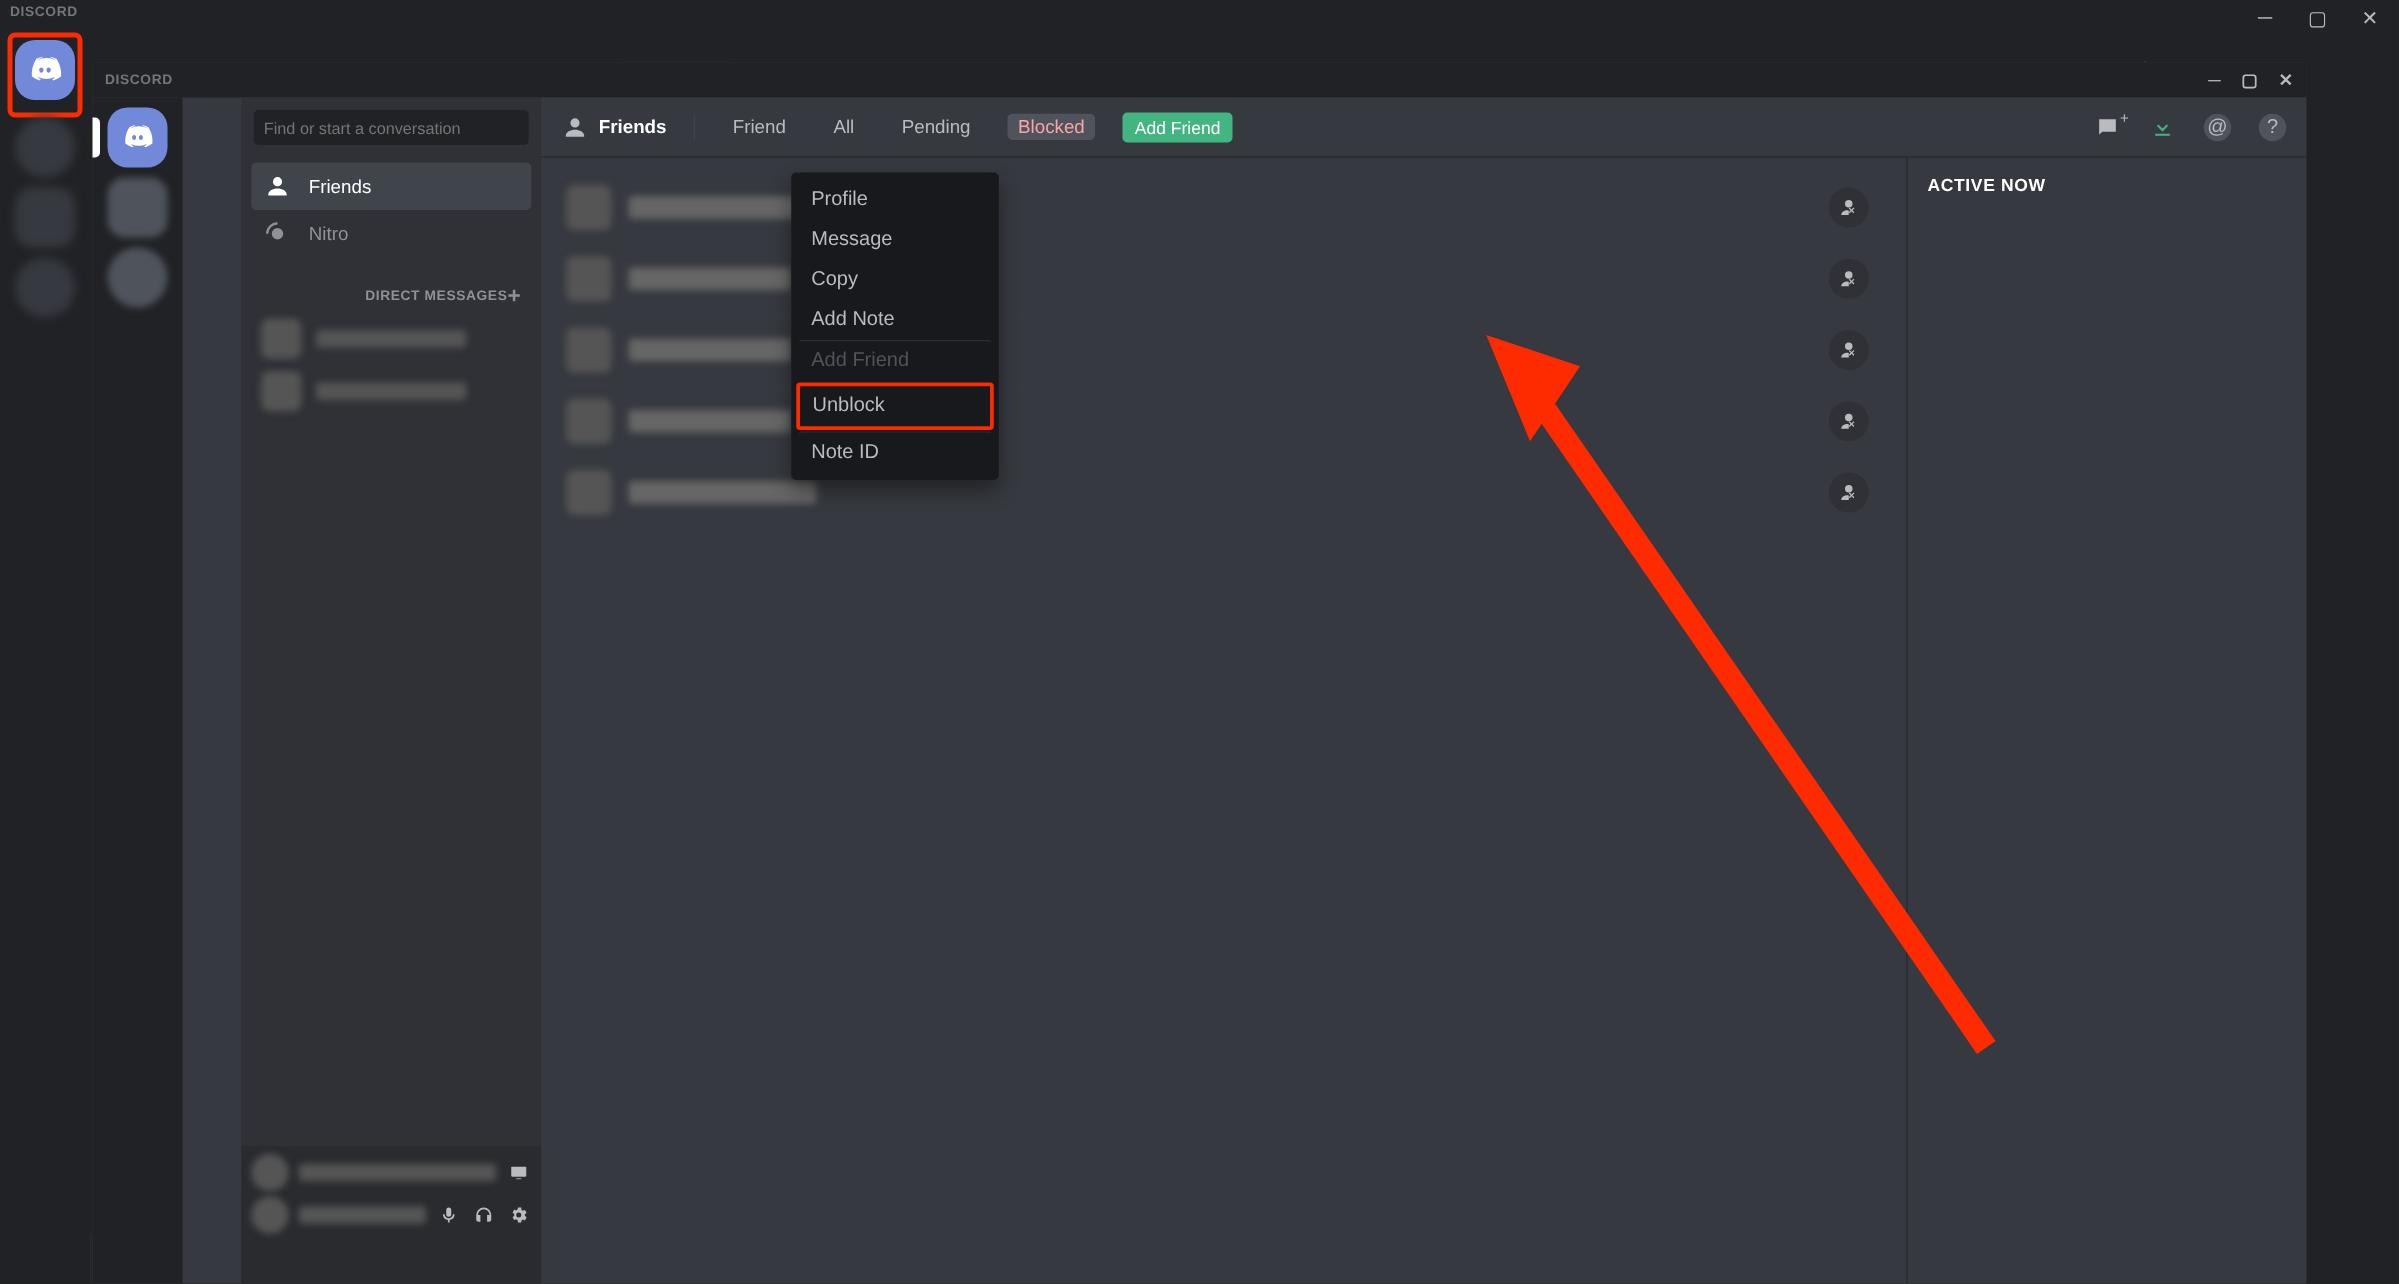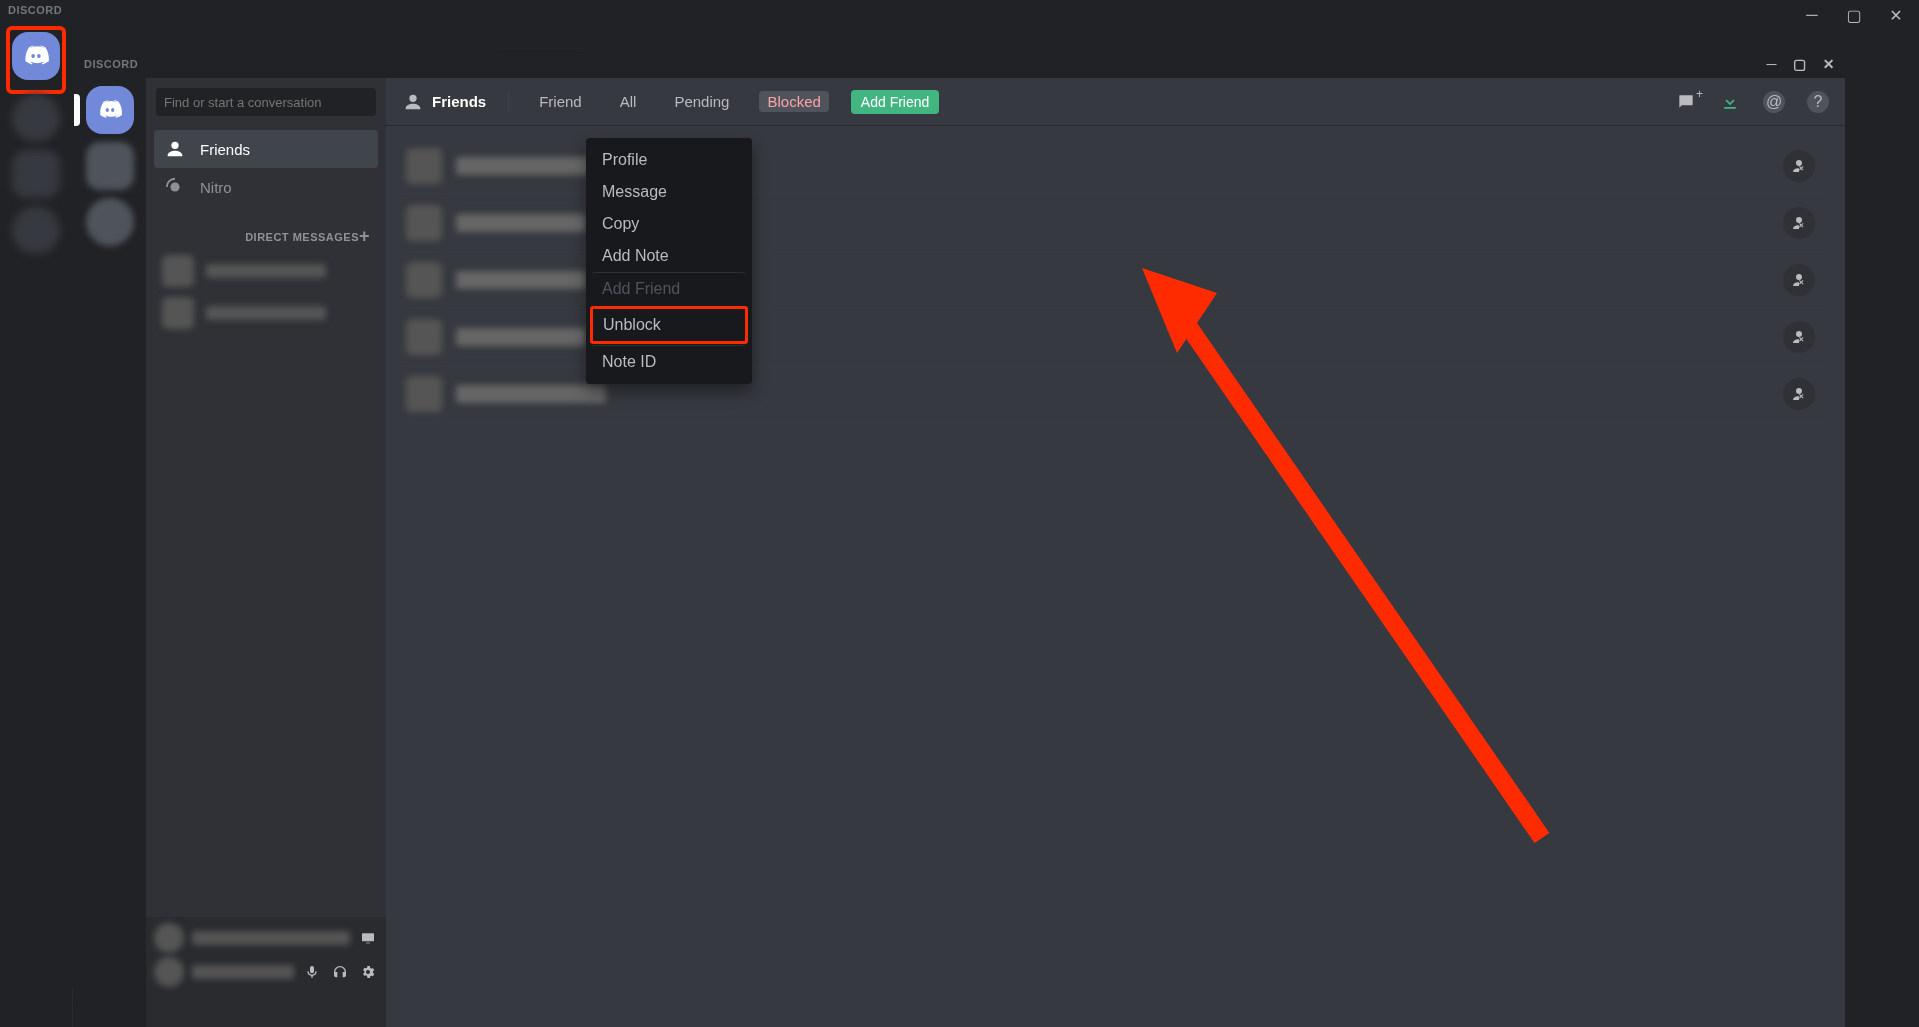--- a/index.html
+++ b/index.html
@@ -134,20 +134,21 @@
   background:#fff; border-radius:0 4px 4px 0;
 }
 .inner-servers .sv { width:48px;height:48px;border-radius:50%;background:#4f545c;margin-bottom:8px; filter:blur(3px); }
 
 
 .dm-sidebar {
   width:240px;
   background:#2f3136;
   display:flex;
   flex-direction:column;
+  margin-left:47px;
 }
 .dm-search {
   padding:10px;
 }
 .dm-search input {
   width:100%;
   height:28px;
   background:#202225;
   border:none;
   border-radius:4px;
@@ -546,18 +547,21 @@
                 <defs>
                   <marker id="ah" markerWidth="10" markerHeight="10" refX="2" refY="5" orient="auto">
                     <path d="M0,0 L10,5 L0,10 z" fill="#ff2b00"></path>
                   </marker>
                 </defs>
                 <line x1="420" y1="580" x2="40" y2="30" stroke="#ff2b00" stroke-width="18"></line>
                 <polygon points="20,10 95,35 55,95" fill="#ff2b00"></polygon>
               </svg>
             </div>
 
+            <div class="active-now">
+              <h4>ACTIVE NOW</h4>
+            </div>
           </div>
         </div>
       </div>
     </div>
   </div>
 </div>
 
 </body></html>

